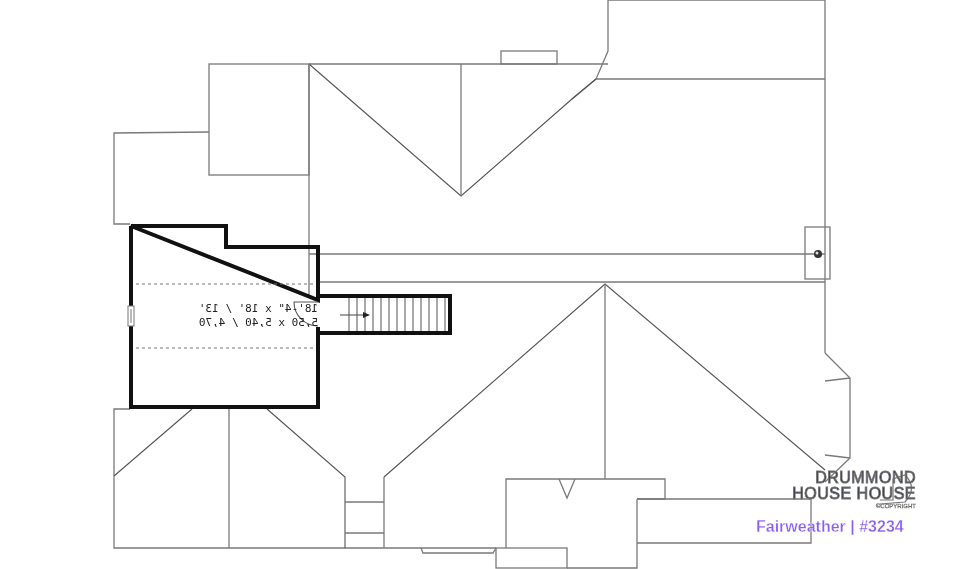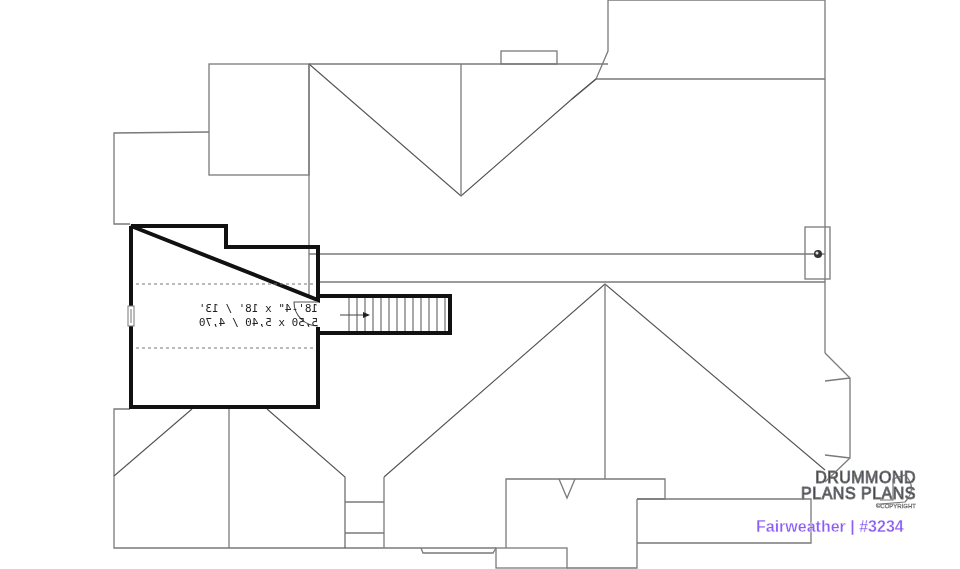--- a/index.html
+++ b/index.html
@@ -112,17 +112,17 @@
   </g>
 </svg>
 
 <div class="room-label">
   <div>18'-4" x 18' / 13'</div>
   <div>5,50 x 5,40 / 4,70</div>
 </div>
 
 <div class="logo-block" style="top:470px;">
   <div class="logo-line">DRUMMOND</div>
-  <div class="logo-line">PLANS PLANS</div>
+  <div class="logo-line">HOUSE HOUSE</div>
   <div class="logo-copy" style="padding-right:0;">©COPYRIGHT</div>
 </div>
 
 <div class="plan-caption">Fairweather | #3234</div>
 
 </body></html>

